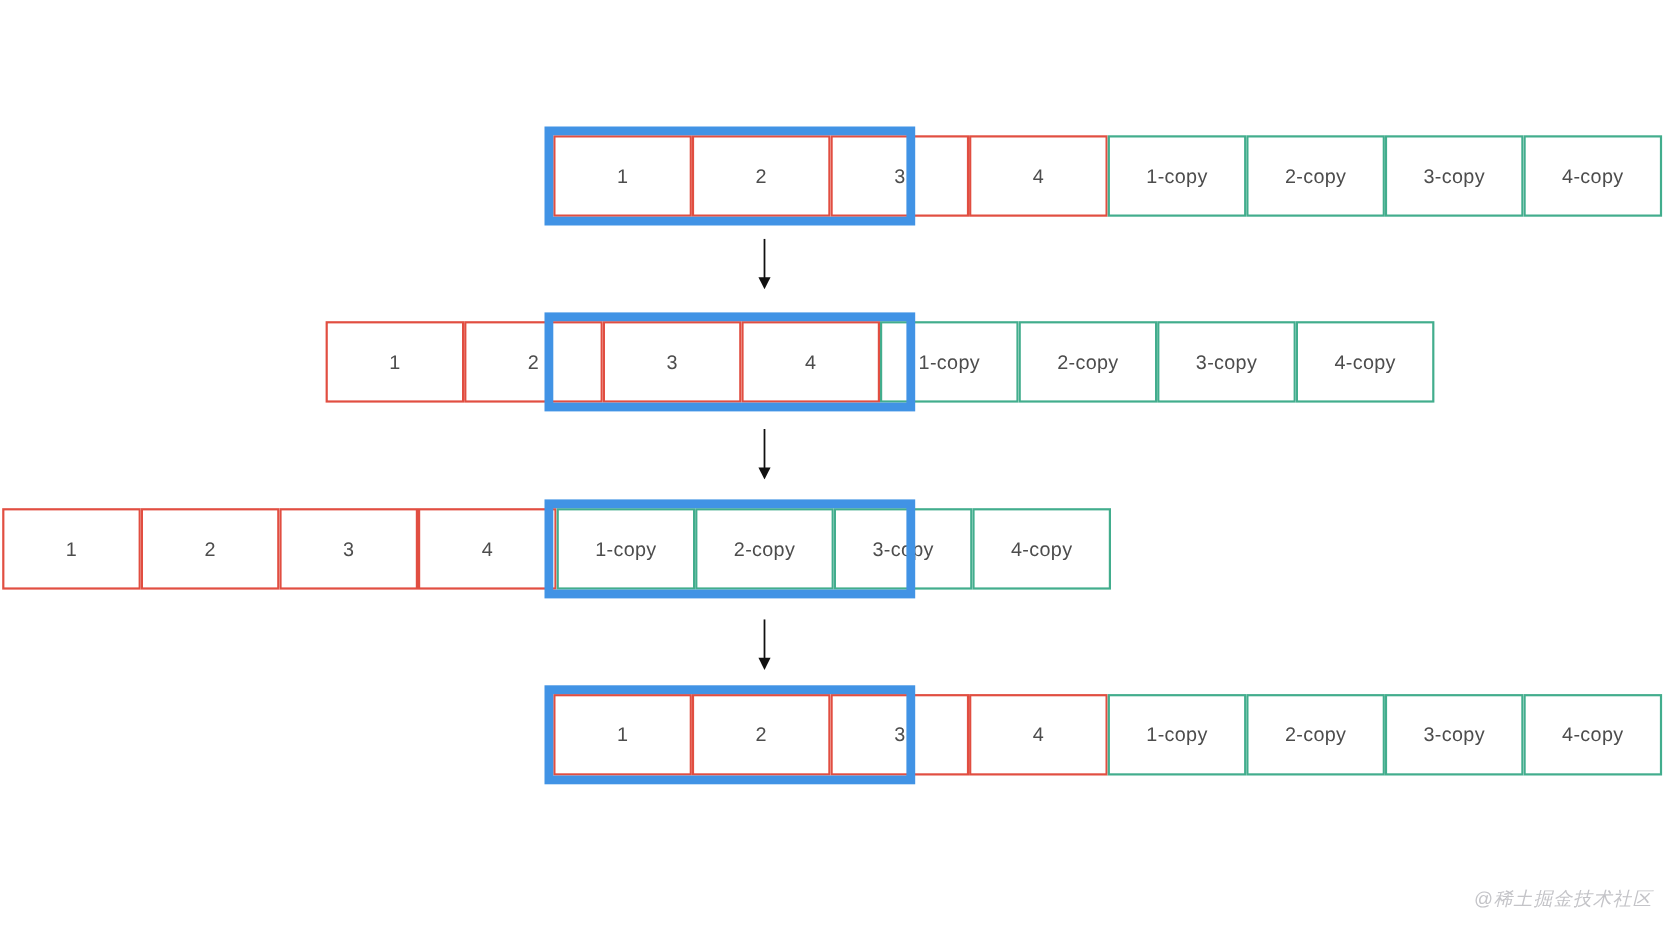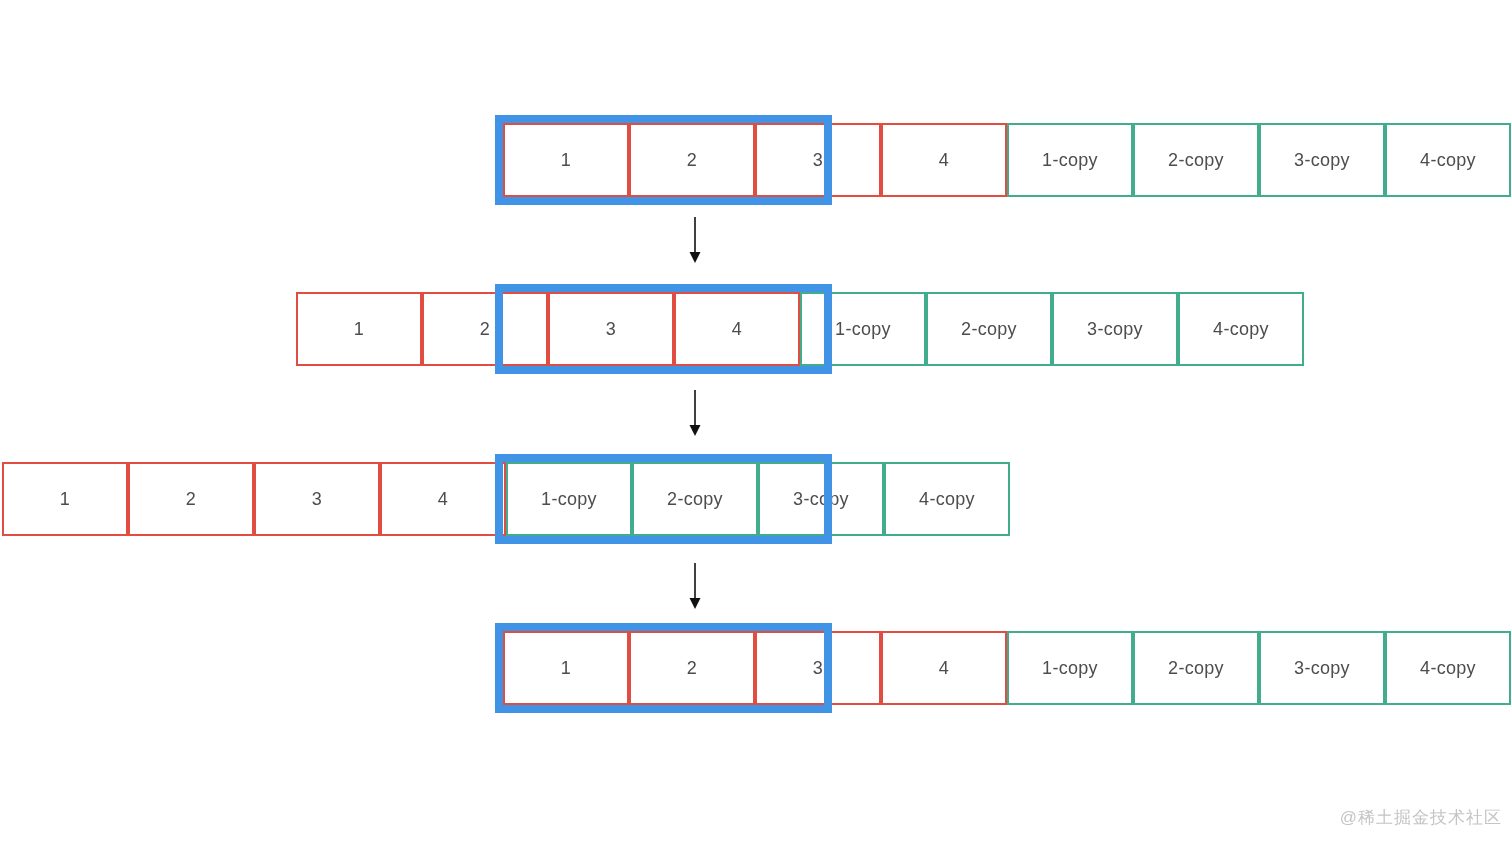--- a/index.html
+++ b/index.html
@@ -41,21 +41,21 @@
     position: absolute;
     z-index: 4;
     font-size: 17px;
     letter-spacing: 1px;
   }
 </style>
 </head>
 <body>
 
 <div id="canvas">
-  <div class="watermark" style="top: 806px; right: 10px; color: rgb(196, 196, 200);">@稀土掘金技术社区</div>
+  <div class="watermark" style="top: 806px; right: 10px; color: rgb(196, 196, 200); font-style: italic;">@稀土掘金技术社区</div>
 <div class="array-row">
       <div class="cell" style="left: 503px; top: 123px; width: 126px; height: 74px; border: 2px solid rgb(225, 78, 65);">
         <span style="color: rgb(77, 77, 77);">1</span>
       </div>
       <div class="cell" style="left: 629px; top: 123px; width: 126px; height: 74px; border: 2px solid rgb(225, 78, 65);">
         <span style="color: rgb(77, 77, 77);">2</span>
       </div>
       <div class="cell" style="left: 755px; top: 123px; width: 126px; height: 74px; border: 2px solid rgb(225, 78, 65);">
         <span style="color: rgb(77, 77, 77);">3</span>
       </div>

